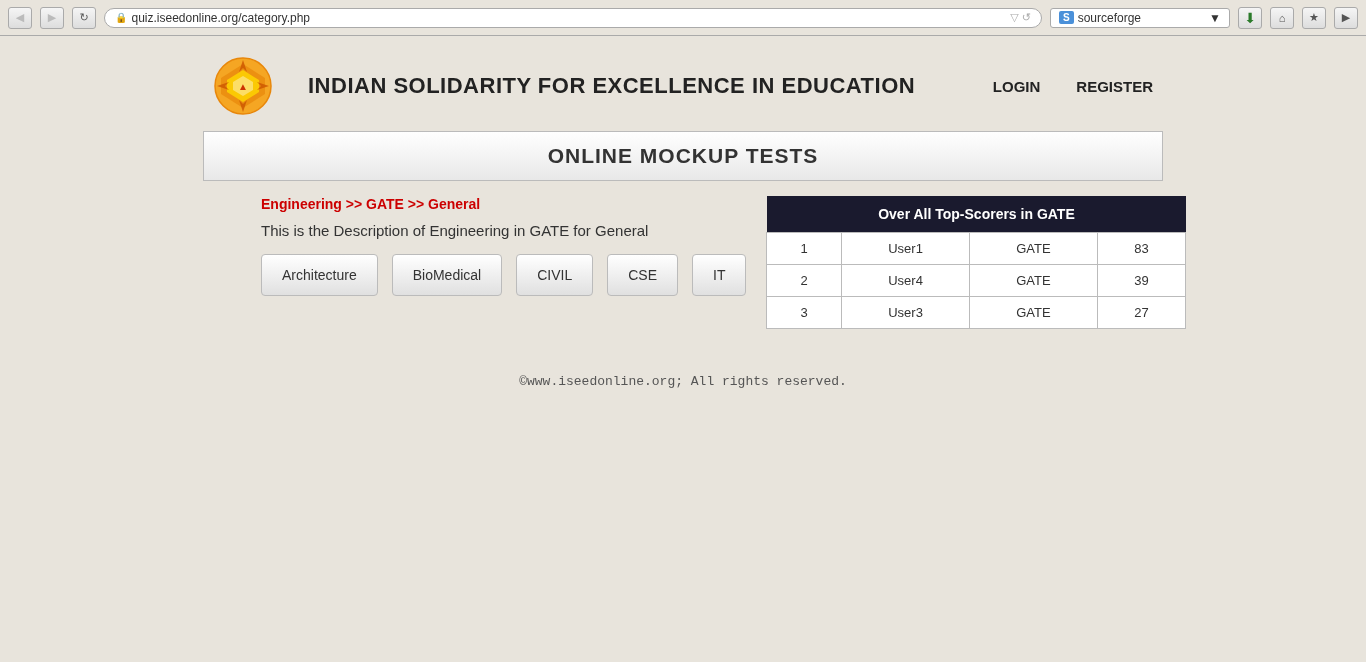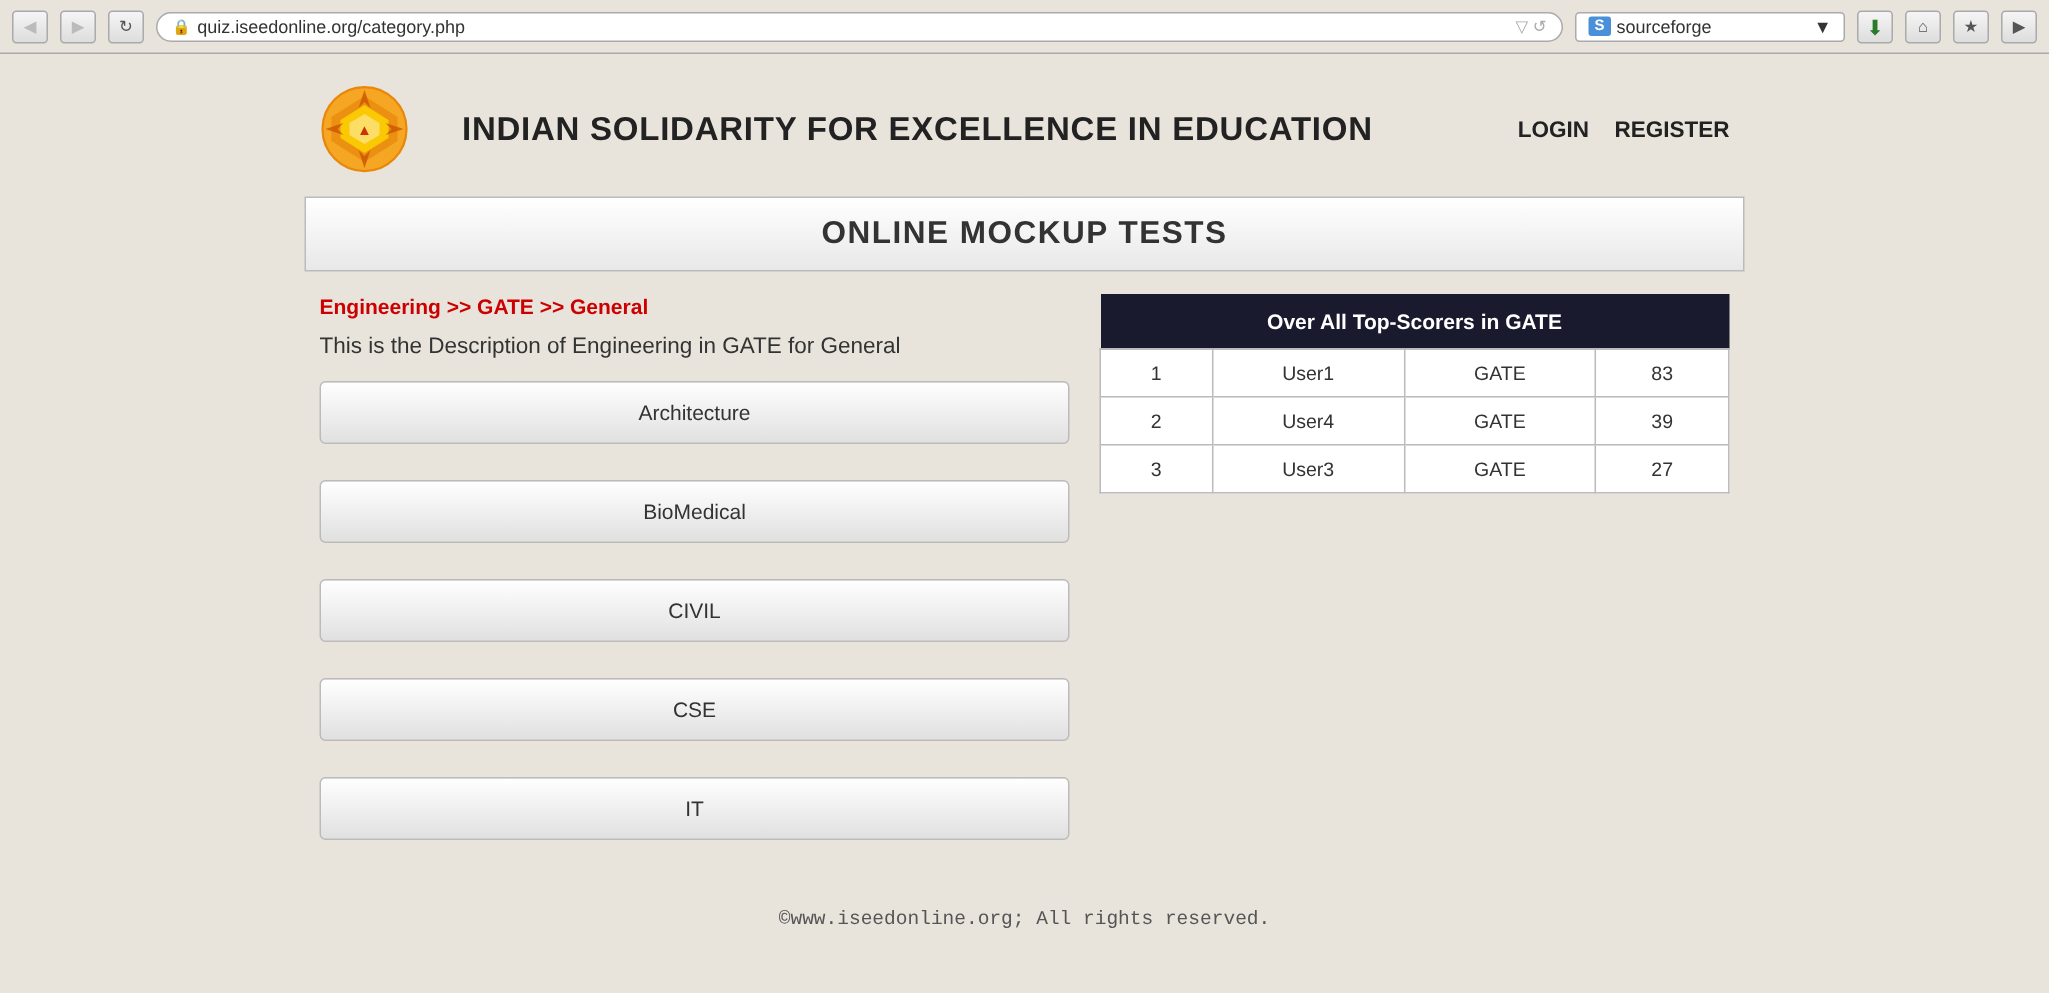--- a/index.html
+++ b/index.html
@@ -112,21 +112,21 @@
       color: #222;
       letter-spacing: 0.5px;
     }
     .site-title .tagline {
       font-size: 12px;
       color: #555;
       letter-spacing: 1px;
     }
     .header-nav {
       display: flex;
-      gap: 17px;
+      gap: 36px;
       align-items: center;
     }
     .header-nav a {
       font-size: 15px;
       font-weight: bold;
       color: #222;
       text-decoration: none;
       cursor: pointer;
     }
 
@@ -146,38 +146,39 @@
     
     .main-content {
       padding: 15px 20px;
       display: flex;
       gap: 20px;
       align-items: flex-start;
     }
 
     .left-panel {
       flex: 1;
+      margin-left: 48px;
     }
 
     .breadcrumb {
       color: #cc0000;
       font-size: 14px;
       font-weight: bold;
       margin-bottom: 10px;
     }
     .description {
       color: #333;
       font-size: 15px;
       margin-bottom: 15px;
     }
 
     .category-list {
       display: flex;
-      flex-direction: column;
-      gap: 24px;
+      flex-direction: row;
+      gap: 14px;
       max-width: 500px;
     }
     .category-btn {
       background: linear-gradient(to bottom, #ffffff, #e0e0e0);
       border: 1px solid #bbb;
       border-radius: 4px;
       padding: 12px 20px;
       text-align: center;
       font-size: 14px;
       font-weight: normal;

